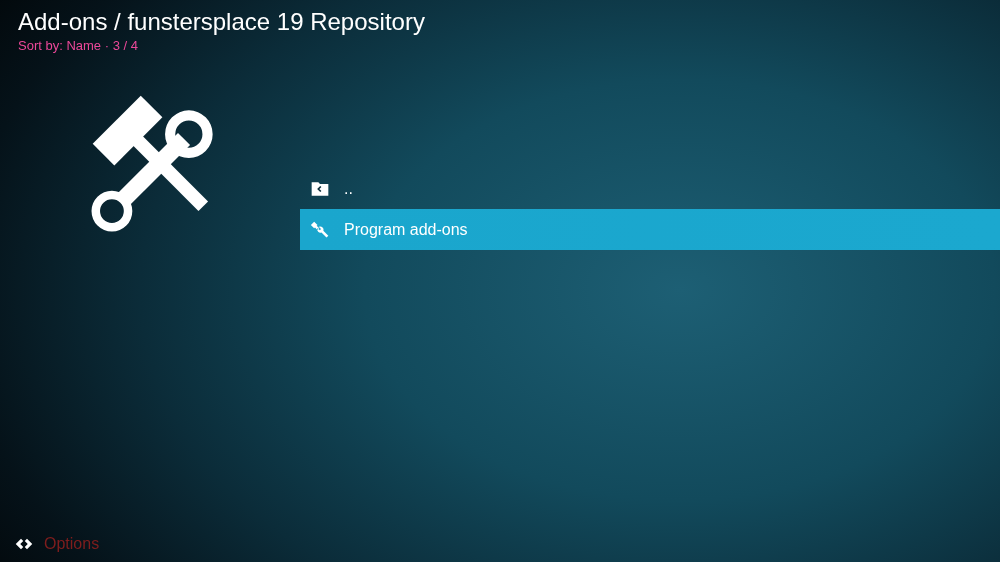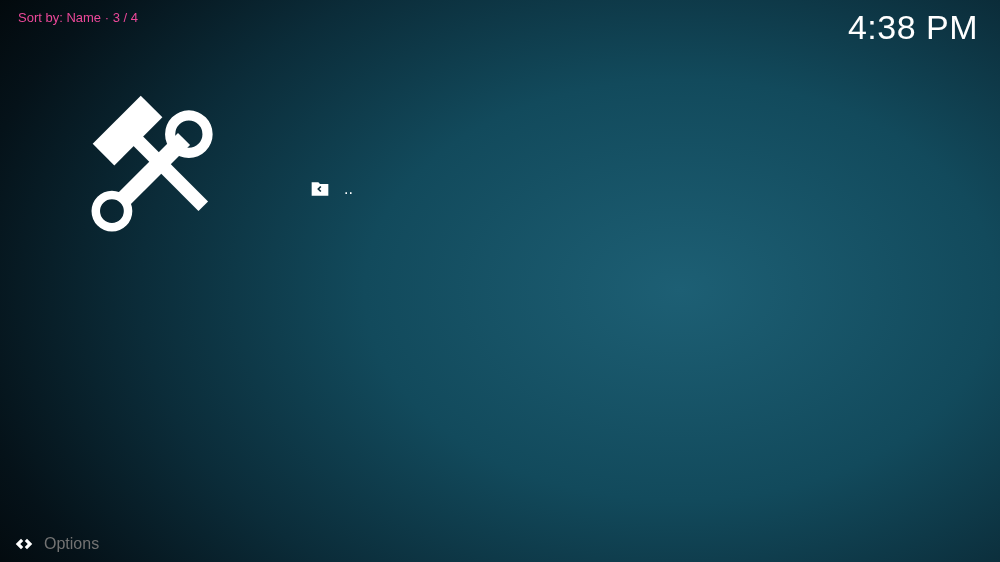--- a/index.html
+++ b/index.html
@@ -97,38 +97,38 @@
   
   .footer {
     position: absolute;
     bottom: 0;
     left: 0;
     right: 0;
     height: 36px;
     display: flex;
     align-items: center;
     padding-left: 12px;
-    color: #737373;
+    color: #7f1d1d;
     font-size: 16px;
   }
   .footer .icon-slot {
     width: 24px;
     display: flex;
     align-items: center;
     justify-content: center;
     margin-right: 8px;
   }
   .footer svg { width: 18px; height: 18px; fill: #ffffff; }
 </style>
 </head>
 <body>
 
 <div class="header">
+  <div class="breadcrumb">Add-ons / funstersplace 19 Repository</div>
   <div class="sortline">Sort by: Name  ·  3 / 4</div>
-  <div class="clock">4:38 PM</div>
 </div>
 
 <div class="left-panel">
   <div class="thumb">
     <span>
       <svg viewBox="0 0 100 100">
 
         <g transform="rotate(-45 50 50)">
           <rect x="46" y="28" width="8" height="58" fill="#fff"></rect>
           <rect x="30" y="14" width="40" height="18" fill="#fff"></rect>
@@ -152,20 +152,28 @@
       <svg viewBox="0 0 24 24">
           <path d="M10 4H2v16h20V6H12l-2-2z"></path>
           <path d="M13 15l-3-3 3-3" stroke="#0b2c39" stroke-width="2" fill="none"></path>
         </svg>
     </span>
     <span>..</span>
   </div>
 
 
 
+  <div class="row selected">
+    <span class="icon-slot">
+      <svg viewBox="0 0 24 24">
+          <path d="M22 19l-6-6c.5-1.3.2-2.9-.9-4a4 4 0 0 0-4.6-.8l2.7 2.7-1.4 1.4L9 9.6a4 4 0 0 0 .8 4.6c1.1 1.1 2.7 1.4 4 .9l6 6 2.2-2.1zM2 5l3-3 4 4-1 1 3 3-2 2-3-3-1 1-4-4 1-1z"></path>
+        </svg>
+    </span>
+    <span>Program add-ons</span>
+  </div>
 
 
 </div>
 
 <div class="footer">
   <span class="icon-slot">
     <svg viewBox="0 0 24 24">
         <path d="M8 5l-7 7 7 7 3-3-4-4 4-4-3-3zm8 0l-3 3 4 4-4 4 3 3 7-7-7-7z"></path>
       </svg>
   </span>

